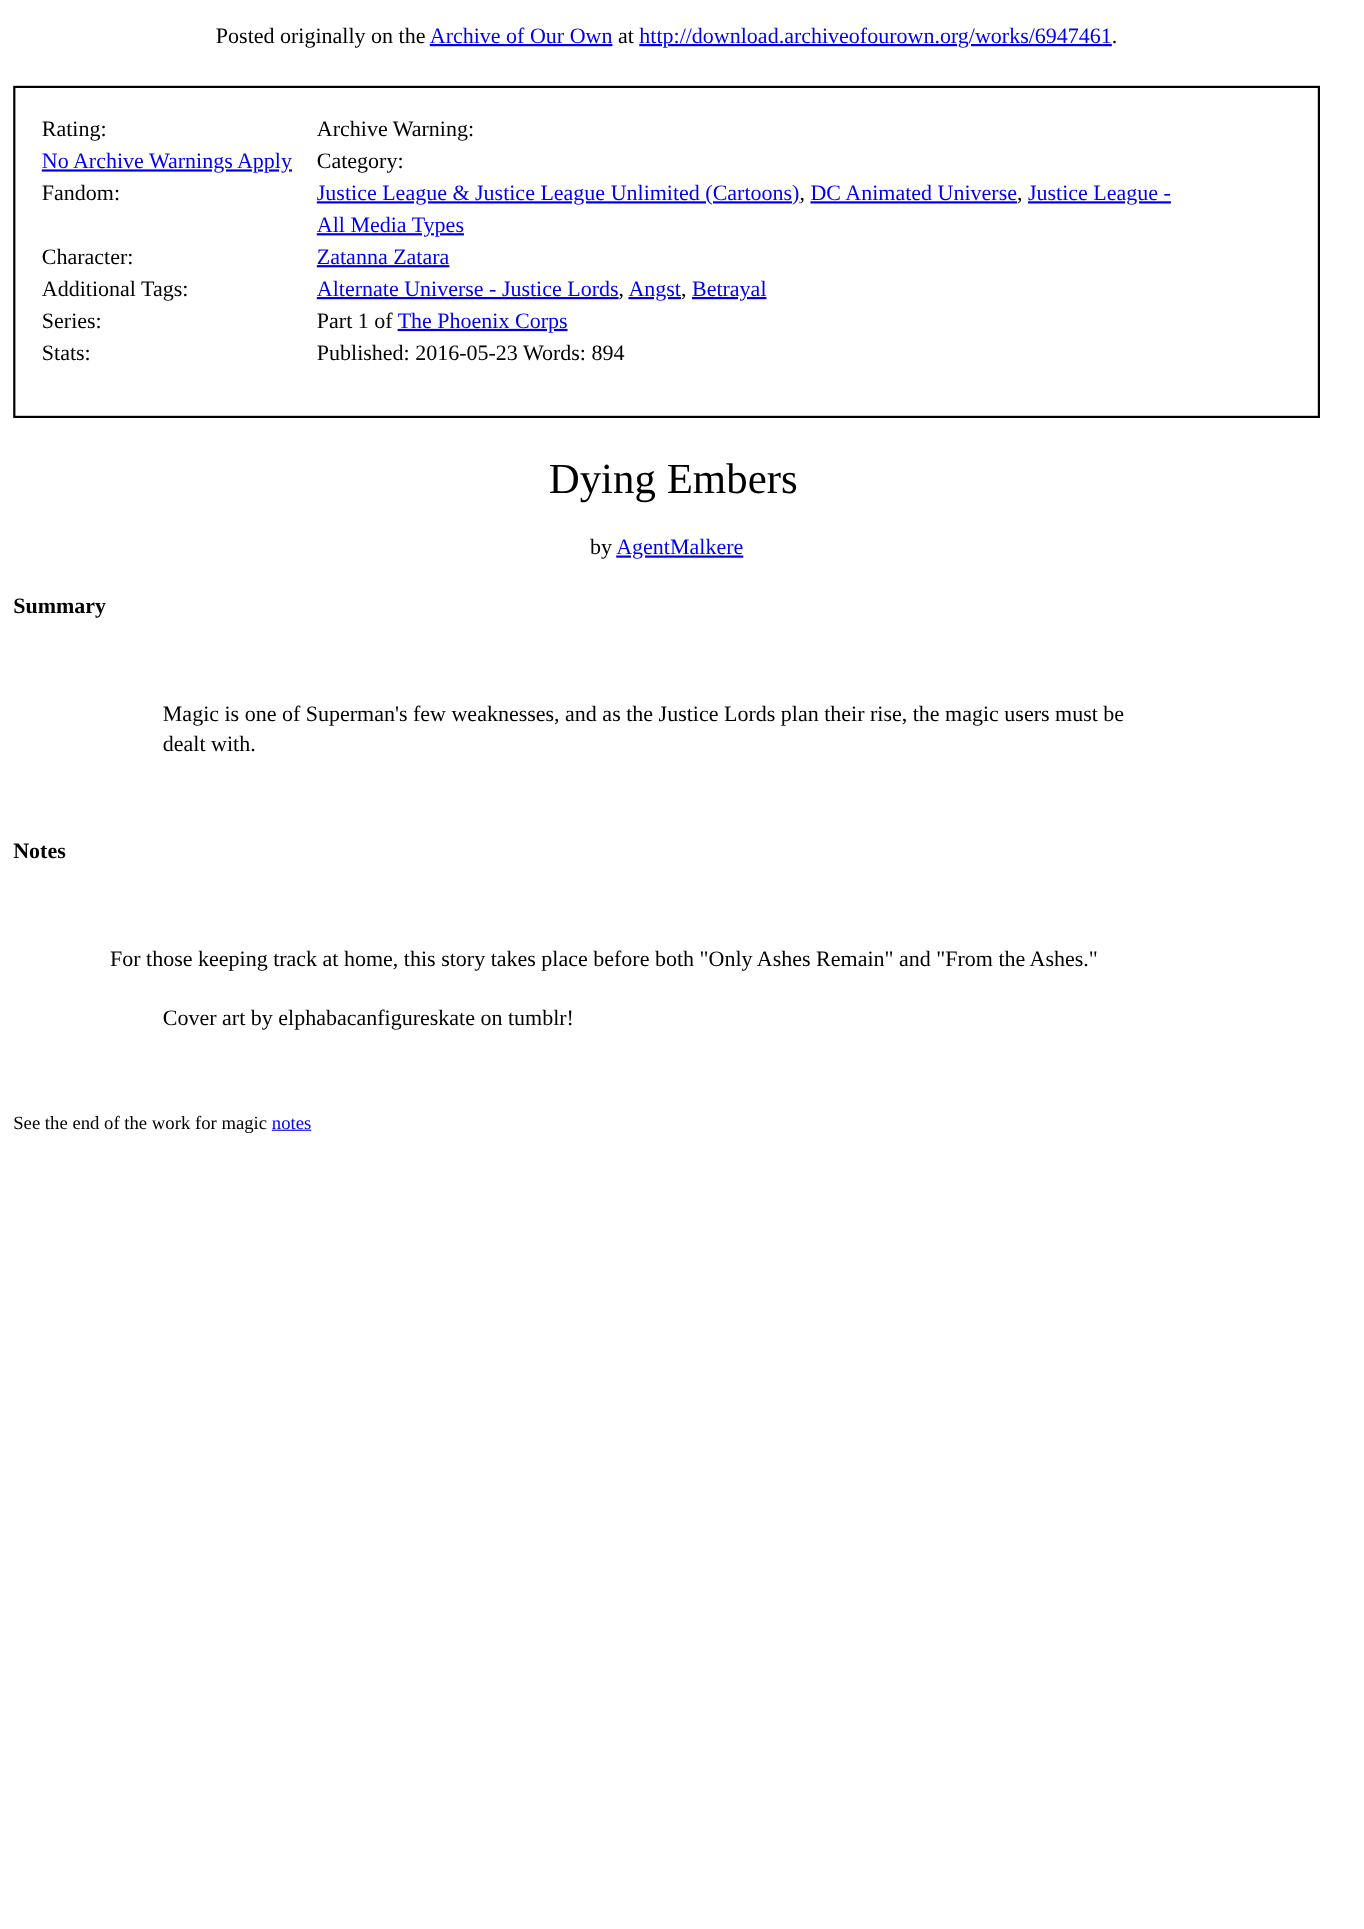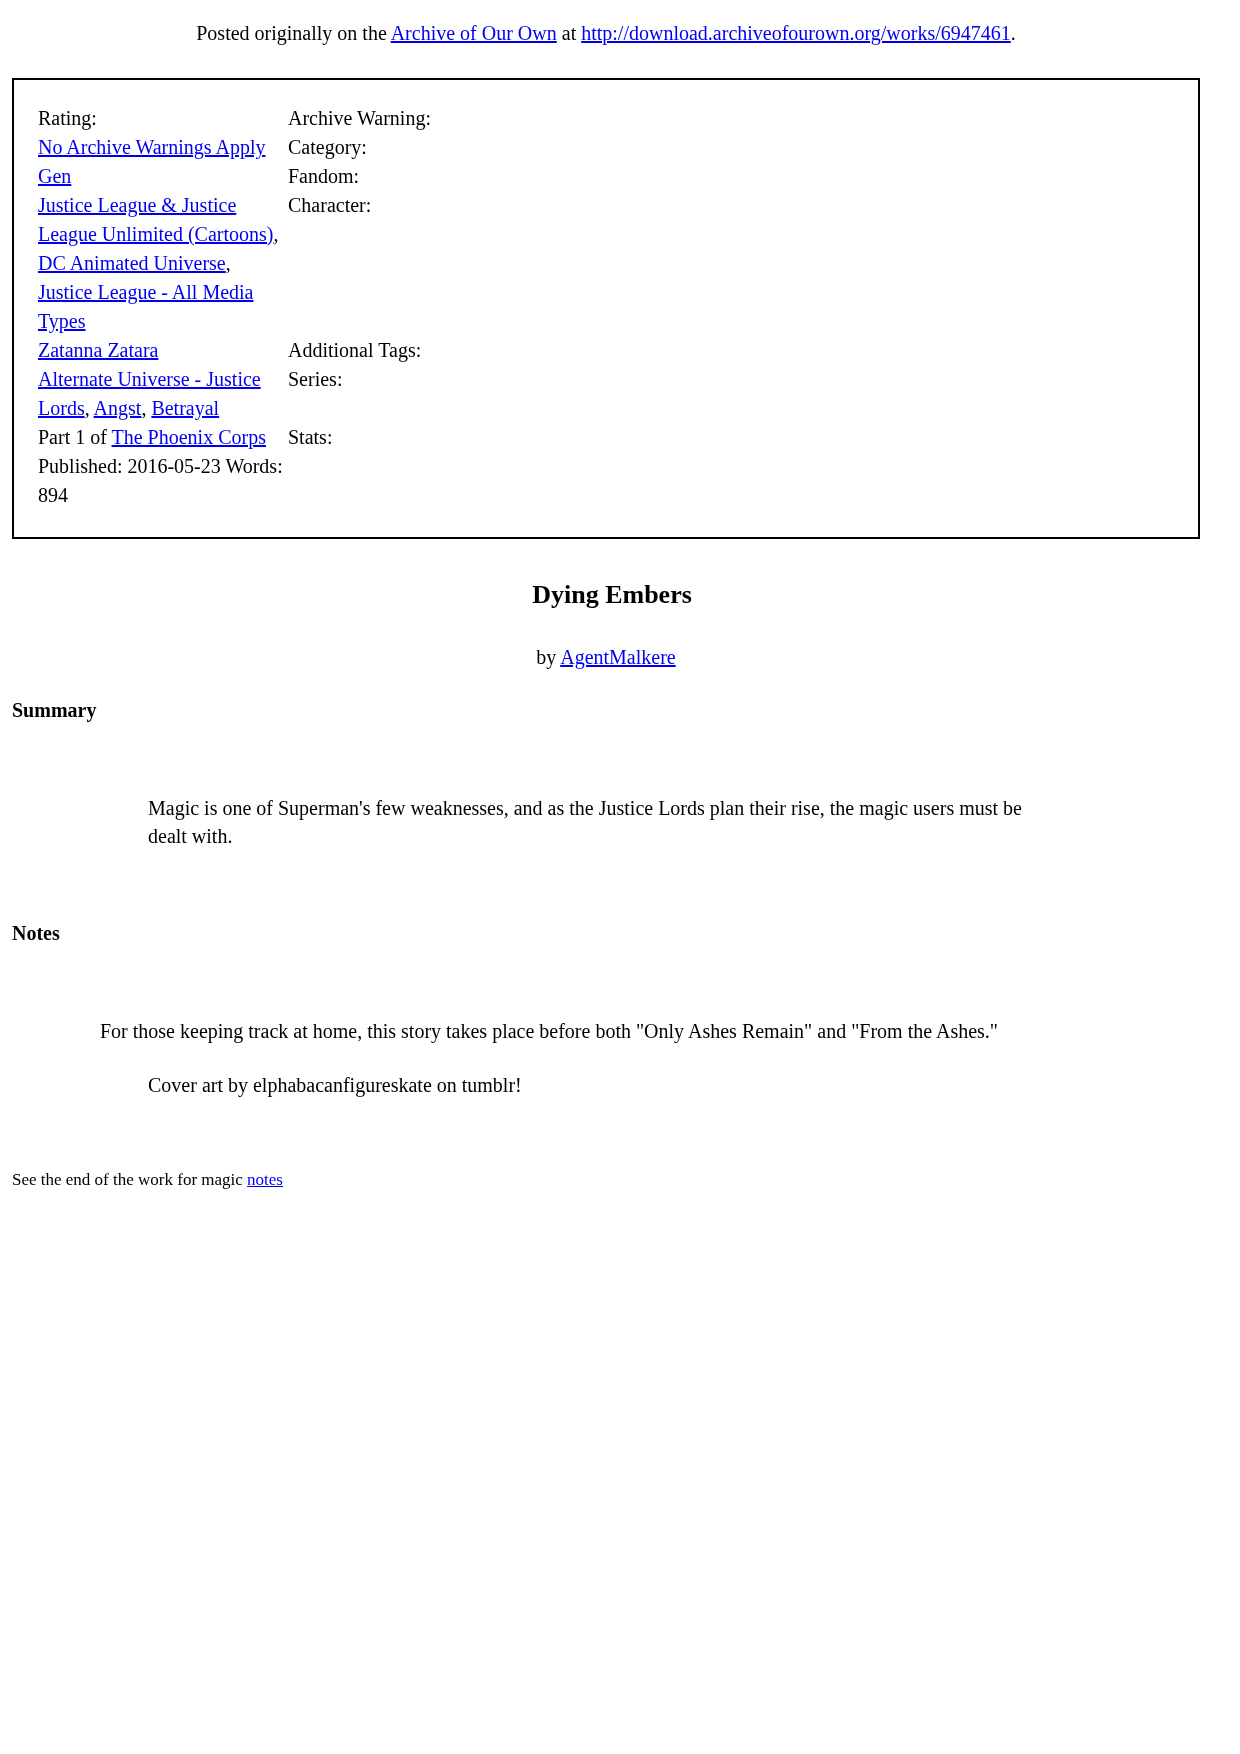--- a/index.html
+++ b/index.html
@@ -23,39 +23,39 @@
   .posted-line {
     margin: 0;
     padding-top: 20px;
     text-align: center;
     font-size: 20px;
     line-height: 26px;
   }
   .meta-box {
     margin: 32px 12px 0 12px;
     border: 2px solid #000000;
-    padding: 24px 24px 27px 24px;
+    padding: 24px 24px 42px 24px;
     display: grid;
     grid-template-columns: 250px 800px;
     font-size: 20px;
     line-height: 29px;
     align-items: start;
   }
   .meta-label {
     white-space: nowrap;
   }
   .meta-value {
     max-width: 800px;
   }
   .work-title {
     margin: 36px 0 0 0;
     text-align: center;
-    font-size: 26px;
+    font-size: 39px;
     line-height: 40px;
-    font-weight: bold;
+    font-weight: normal;
     padding-left: 12px;
   }
   .byline {
     margin: 29px 0 0 0;
     text-align: center;
     font-size: 20px;
     line-height: 27px;
   }
   .section-heading {
     margin: 26px 0 0 12px;
@@ -86,21 +86,20 @@
 
 <div class="page">
 
   <p class="posted-line"><span>Posted originally on the </span><a href="#">Archive of Our Own</a><span> at </span><a href="#">http://download.archiveofourown.org/works/6947461</a><span>.</span></p>
 
   <div class="meta-box" id="meta-rows">
       <div class="meta-label">Rating:</div>
       <div class="meta-label">Archive Warning:</div>
       <div class="meta-value"><a href="#">No Archive Warnings Apply</a></div>
       <div class="meta-label">Category:</div>
-      <div class="meta-value"><a href="#">Gen</a></div>
       <div class="meta-label">Fandom:</div>
       <div class="meta-value"><a href="#">Justice League &amp; Justice League Unlimited (Cartoons)</a><span>, </span><a href="#">DC Animated Universe</a><span>, </span><a href="#">Justice League - All Media Types</a></div>
       <div class="meta-label">Character:</div>
       <div class="meta-value"><a href="#">Zatanna Zatara</a></div>
       <div class="meta-label">Additional Tags:</div>
       <div class="meta-value"><a href="#">Alternate Universe - Justice Lords</a><span>, </span><a href="#">Angst</a><span>, </span><a href="#">Betrayal</a></div>
       <div class="meta-label">Series:</div>
       <div class="meta-value"><span>Part 1 of </span><a href="#">The Phoenix Corps</a></div>
       <div class="meta-label">Stats:</div>
       <div class="meta-value"><span>Published: 2016-05-23 Words: 894</span></div>

